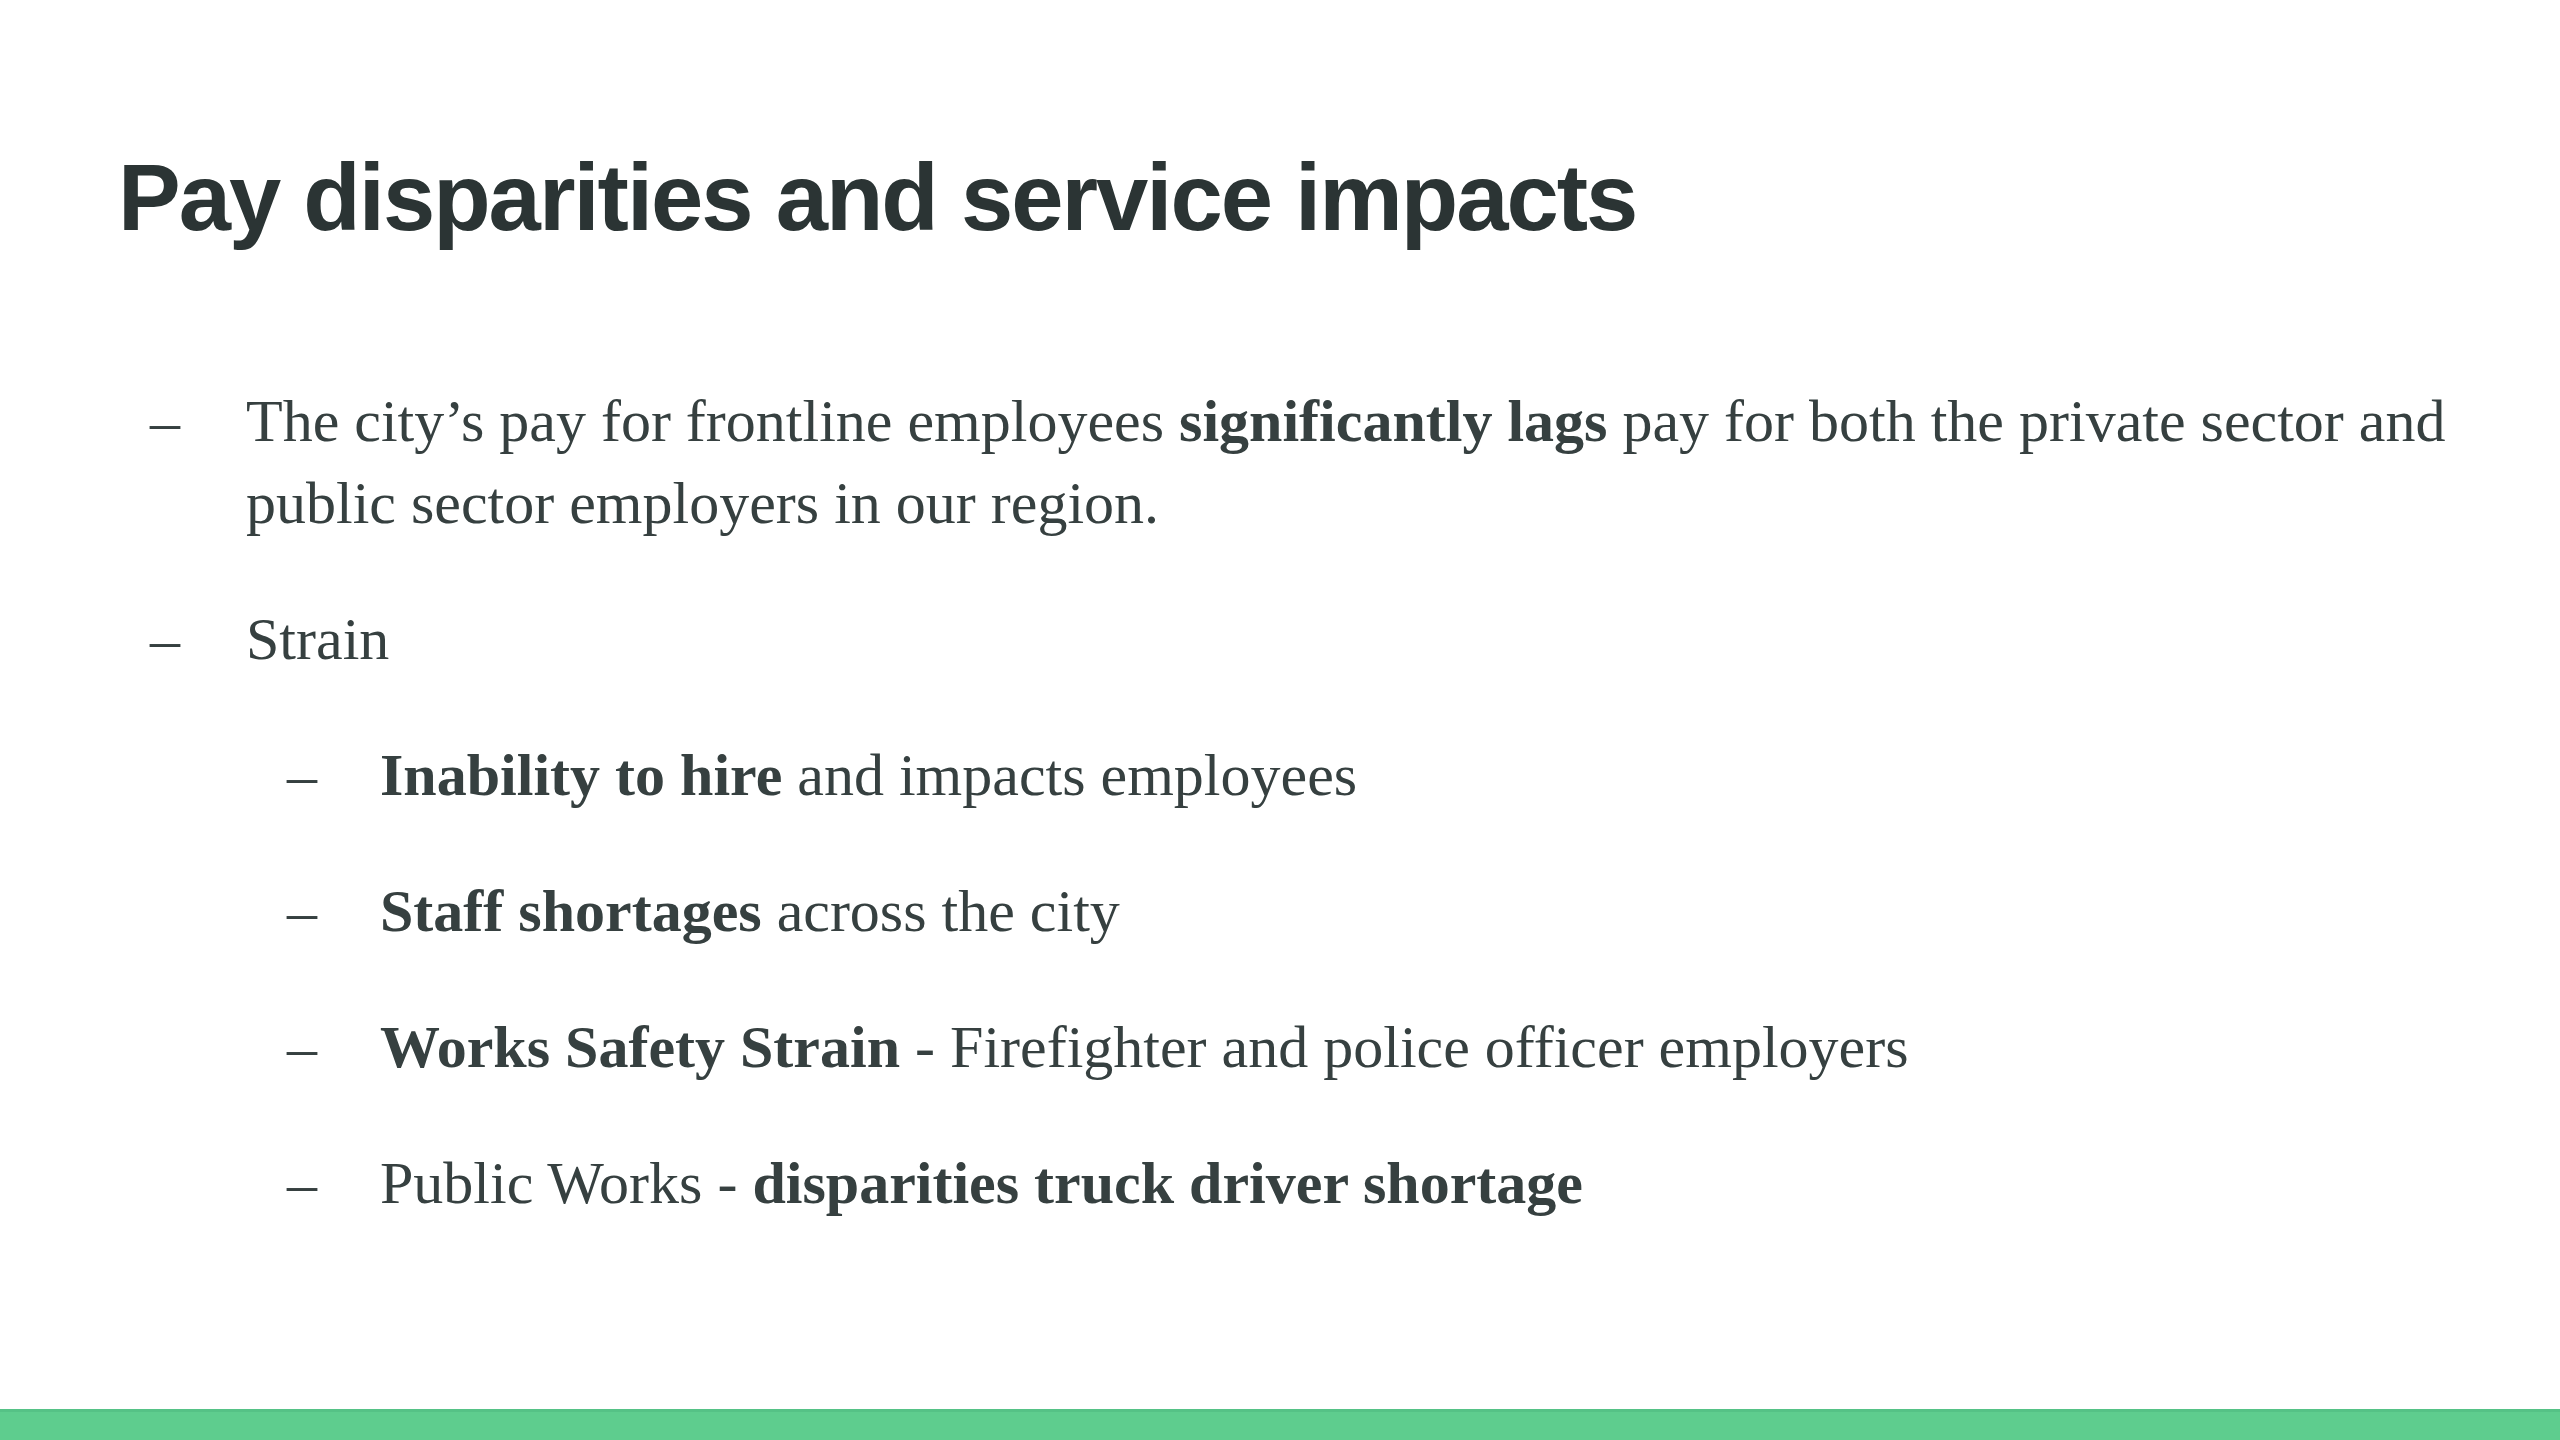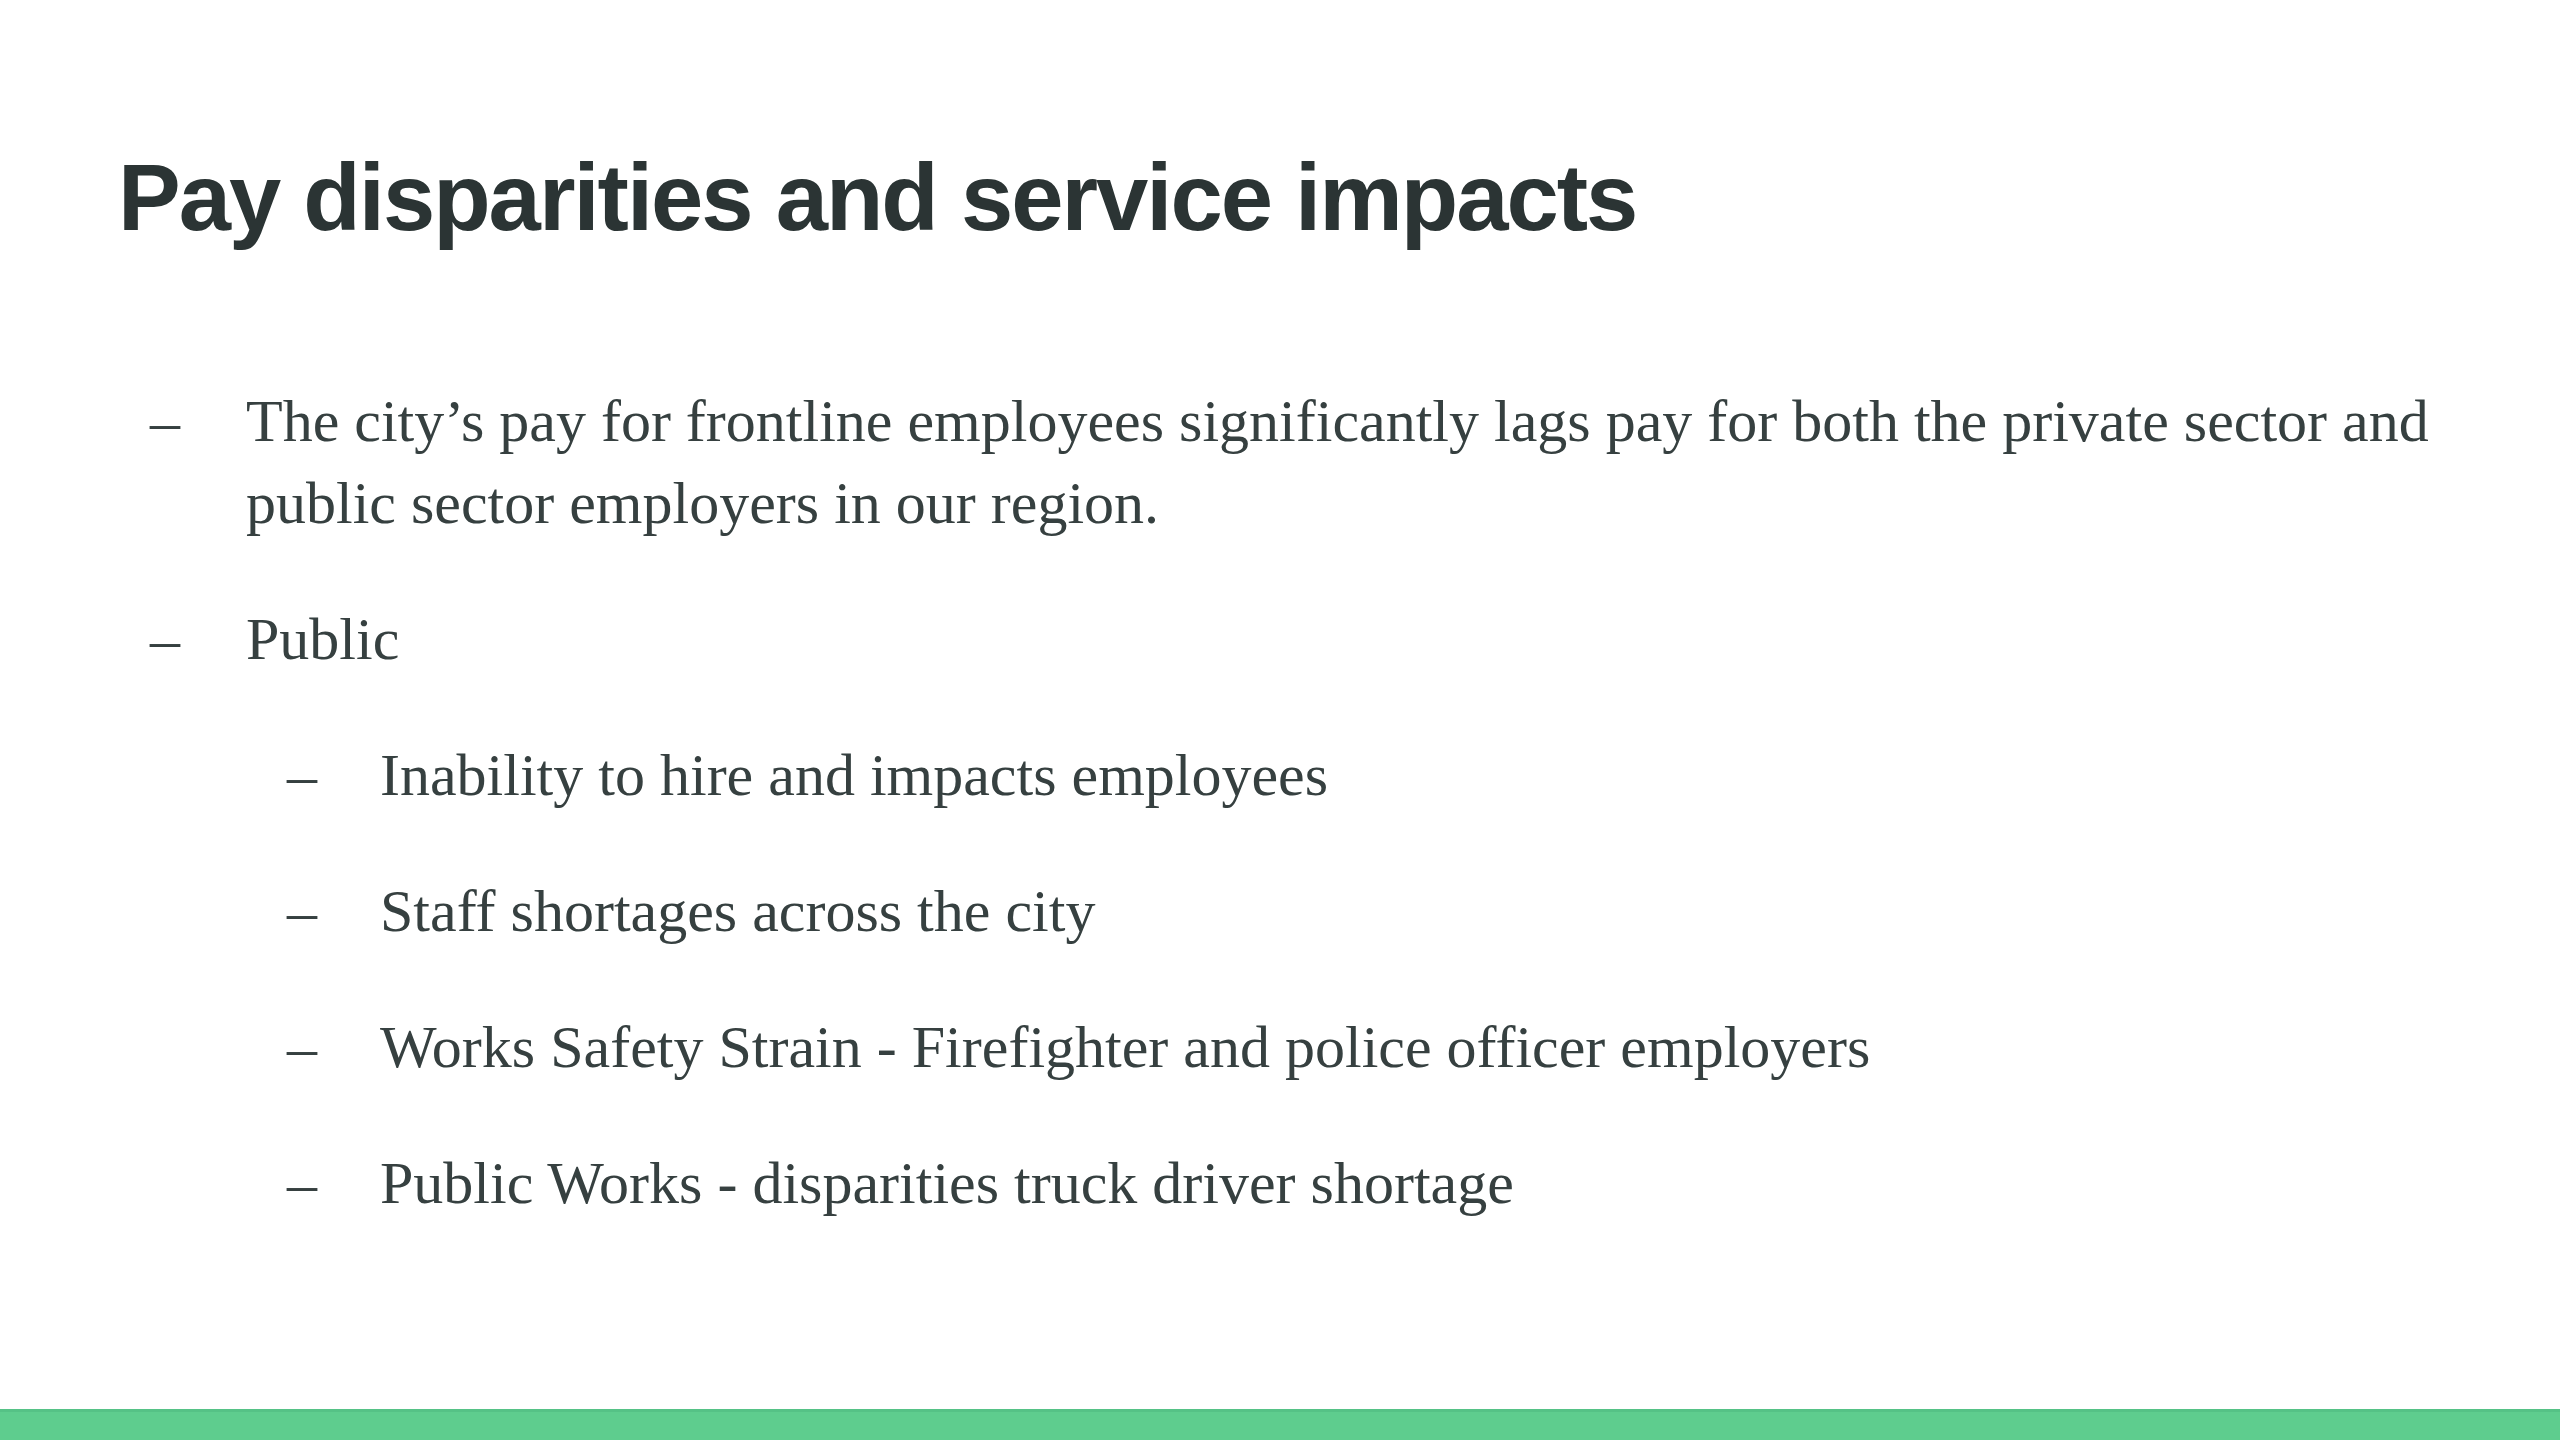--- a/index.html
+++ b/index.html
@@ -50,21 +50,21 @@
     margin-left: 137px;
   }
   .row.sub .marker {
     flex: 0 0 93px;
     width: 93px;
   }
   .row .text {
     flex: 1 1 auto;
   }
   .b {
-    font-weight: 400;
+    font-weight: 700;
   }
   .accent-bar {
     position: absolute;
     left: 0;
     right: 0;
     bottom: 0;
     height: 28px;
     background: var(--accent, #5ECD8E);
     border-top: 3px solid #55C286;
   }
@@ -78,21 +78,21 @@
 
   <div class="bullets">
 
     <div class="row l1">
       <span class="marker">–</span>
       <span class="text"><span>The city’s pay for frontline employees </span><span class="b">significantly lags</span><span> pay for both the private sector and public sector employers in our region.</span></span>
     </div>
 
     <div class="row l1">
       <span class="marker">–</span>
-      <span class="text"><span>Public</span></span>
+      <span class="text"><span>Strain</span></span>
     </div>
 
     <div class="row sub">
       <span class="marker">–</span>
       <span class="text"><span class="b">Inability to hire</span><span> and impacts employees</span></span>
     </div>
 
     <div class="row sub">
       <span class="marker">–</span>
       <span class="text"><span class="b">Staff shortages</span><span> across the city</span></span>

